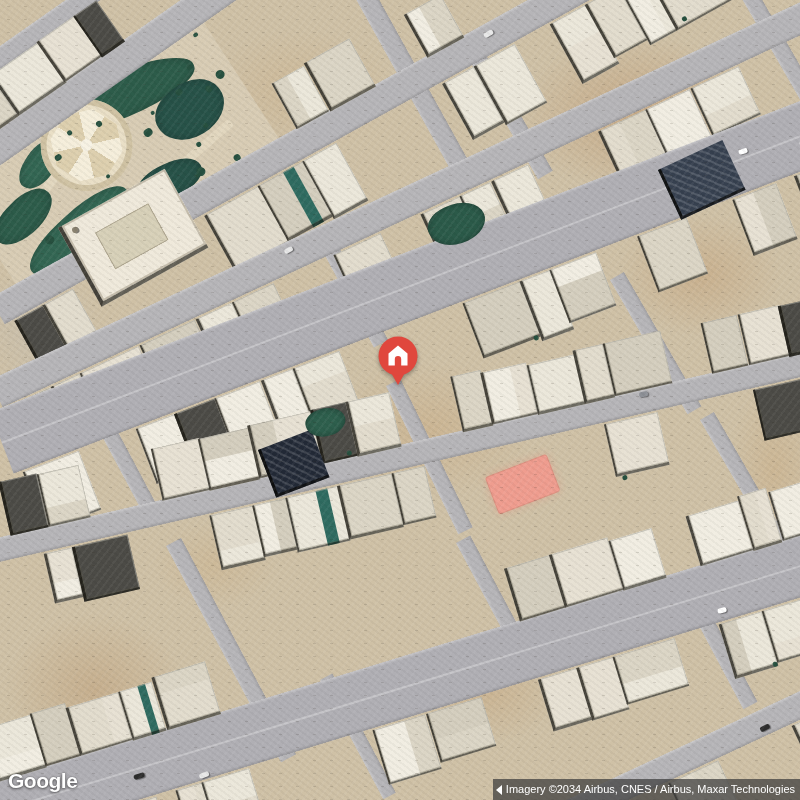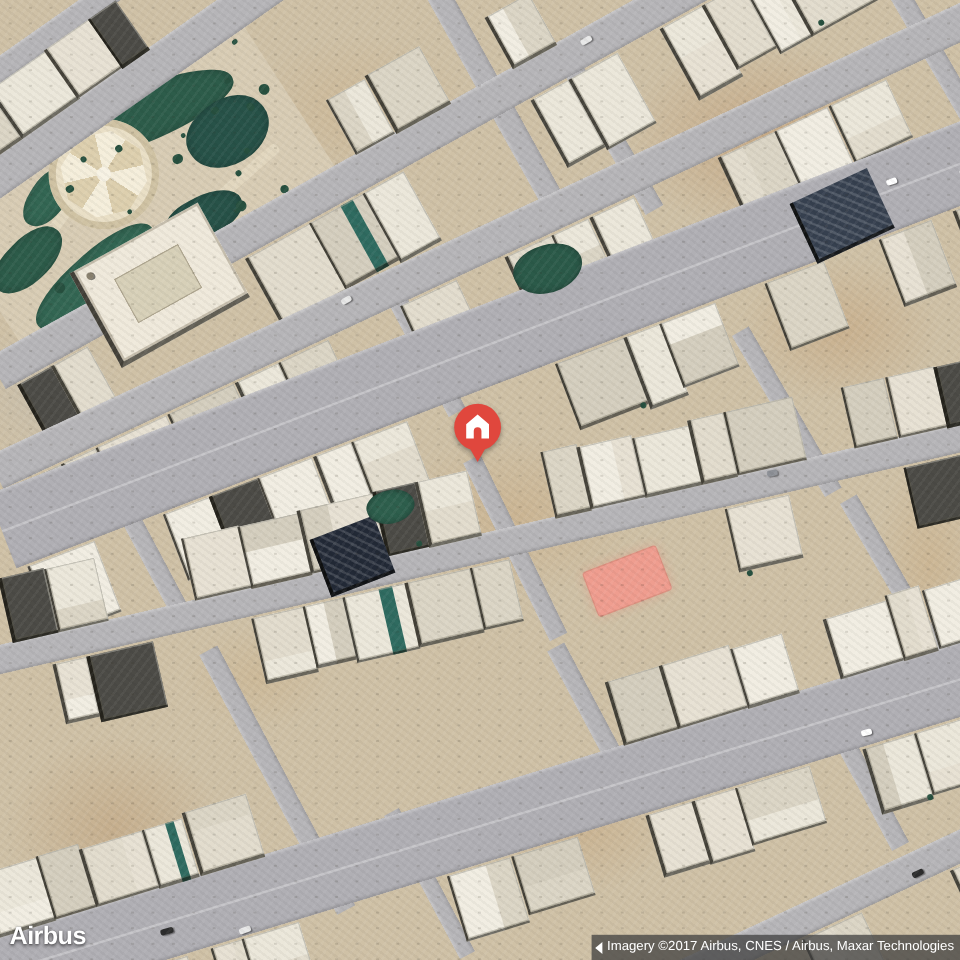--- a/index.html
+++ b/index.html
@@ -230,19 +230,19 @@
 
   <div class="marker">
     <svg width="44" height="54" viewBox="0 0 44 54">
       <polygon id="pin-tail" points="14,37 30,37 22,51" fill="#E0473D"></polygon>
       <circle id="pin-body" cx="22" cy="22" r="19.5" fill="#E0473D"></circle>
       <path fill="#ffffff" fill-rule="evenodd" d="M22 11.5 L12.5 19.6 L12.5 31.5 L31.5 31.5 L31.5 19.6 Z
            M18.8 31.5 L18.8 25.2 a3.2 3.2 0 0 1 6.4 0 L25.2 31.5 Z"></path>
     </svg>
   </div>
 
-  <div class="glogo">Airbus</div>
+  <div class="glogo">Google</div>
 
   <div class="attr">
     <span class="attr-arrow"></span>
-    <span>Imagery ©2017 Airbus, CNES / Airbus, Maxar Technologies</span>
+    <span>Imagery ©2034 Airbus, CNES / Airbus, Maxar Technologies</span>
   </div>
 </div>
 
 </body></html>

